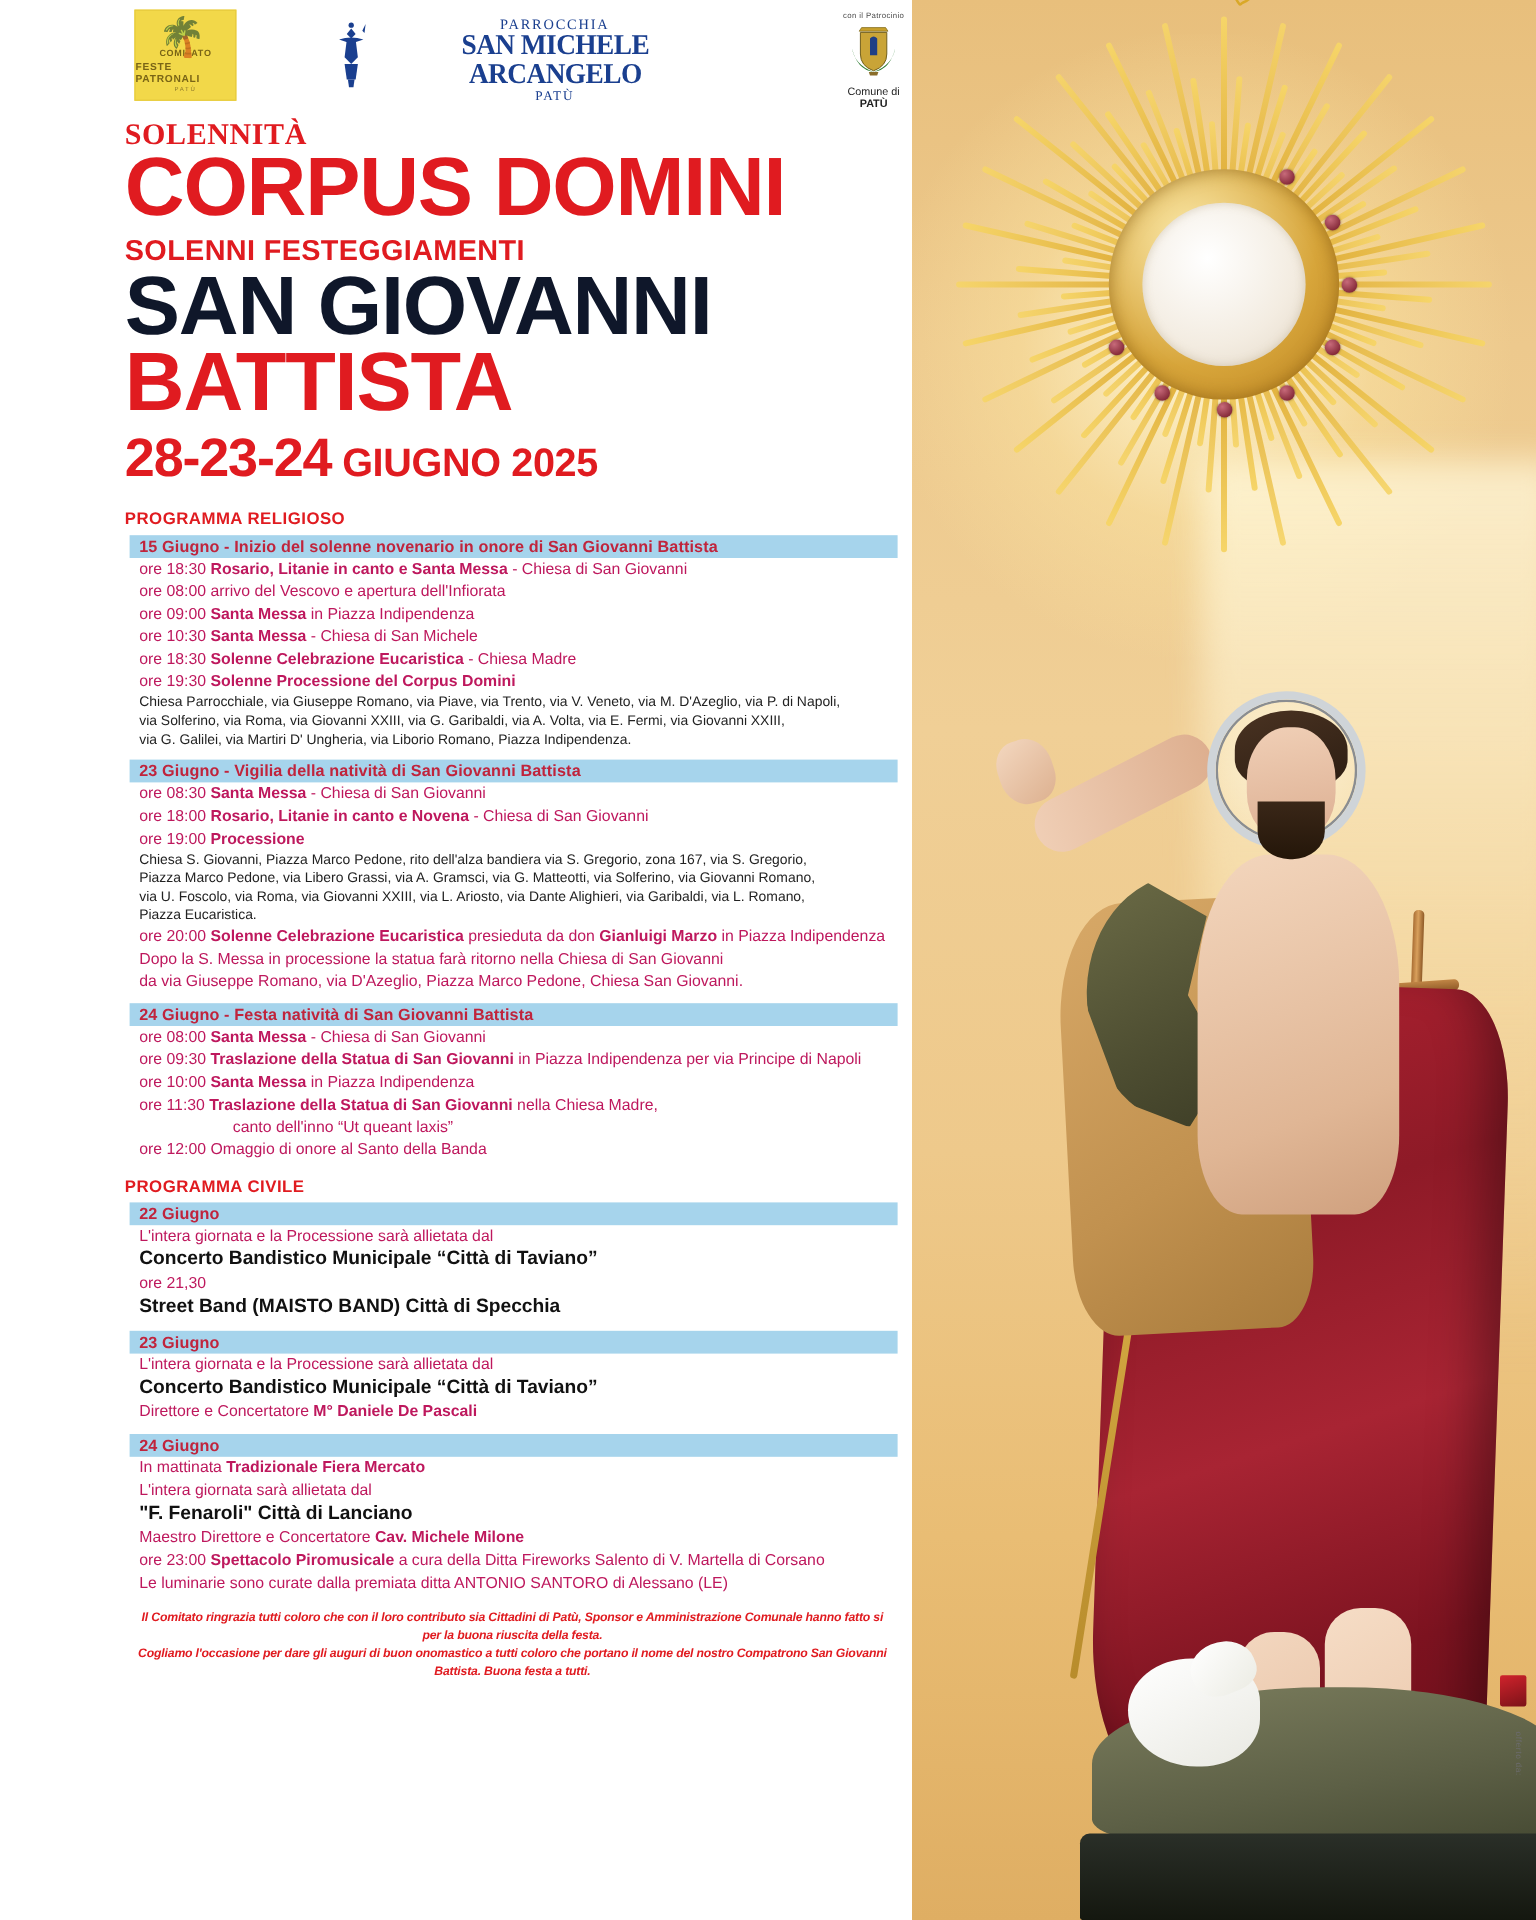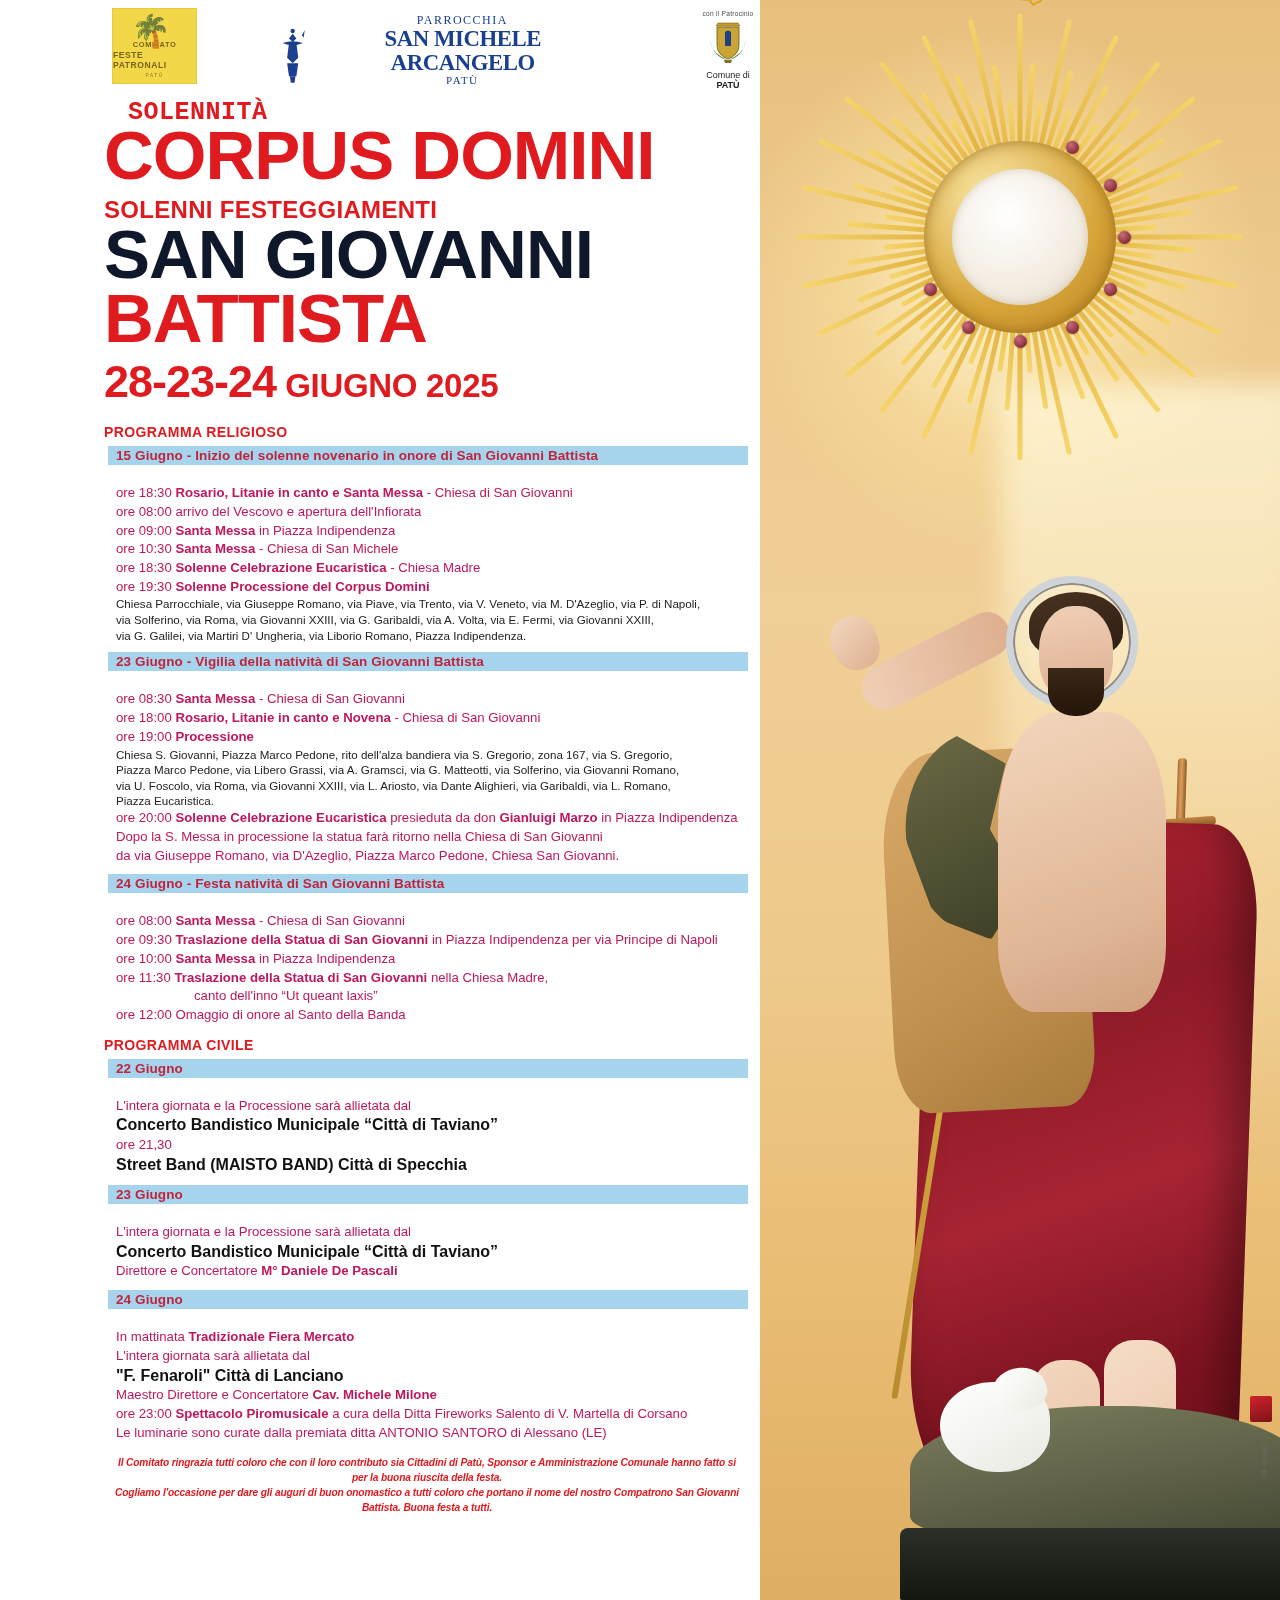--- a/index.html
+++ b/index.html
@@ -47,21 +47,21 @@
     width: 46px; height: 34px;
     color: #6d5b18;
     font-size: 32px; line-height: 34px;
   }
   .lc-l1 { font-size: 7.5px; letter-spacing: .6px; color: #7a6516; font-weight: 600; }
   .lc-l2 { font-size: 8.5px; letter-spacing: .6px; color: #7a6516; font-weight: 600; margin-top: 1px;}
   .lc-l3 { font-size: 5px; letter-spacing: 1.4px; color: #8e7a2a; margin-top: 2px; }
 
   .logo-parrocchia {
     margin-left: 80px;
-    display: flex; align-items: flex-end;
+    display: flex; align-items: flex-start;
     padding-top: 6px;
   }
   .lp-angel { width: 34px; height: 62px; margin-right: 6px; }
   .lp-text { color: #1a3f8f; text-align: center; line-height: 1; }
   .lp-1 { font-size: 12px; letter-spacing: 1.5px; font-family: "Liberation Serif", serif; }
   .lp-2 { font-size: 24px; font-weight: 700; letter-spacing: -0.5px; transform: scaleX(.95);
           font-family: "Liberation Serif", serif; }
   .lp-3 { font-size: 11px; letter-spacing: 1.5px; font-family: "Liberation Serif", serif; margin-top: 1px;}
 
   .logo-comune {
@@ -72,22 +72,21 @@
   .cm-top { font-size: 6.5px; color: #4a4a4a; letter-spacing: .3px; }
   .cm-shield { width: 44px; height: 46px; margin: 1px auto 0; position: relative; }
   .cm-bottom { font-size: 9px; color: #222; margin-top: 2px; }
   .cm-bottom b { font-weight: 700; }
 
   
   .titles { padding-left: 104px; margin-top: 2px; }
   .t-solennita {
     color: #e01b20; font-weight: 700; font-size: 25px;
     letter-spacing: .5px; line-height: 1.05;
-    font-family: Liberation Mono, monospace;
-    margin-left: 24px;
+    font-family: Liberation Serif, serif;
   }
   .t-corpus {
     color: #e01b20; font-weight: 700; font-size: 69px;
     line-height: .92; letter-spacing: -1px;
     transform: scaleX(1.0); transform-origin: left;
     margin-top: -2px;
   }
   .t-solenni {
     color: #e01b20; font-weight: 700; font-size: 24px;
     letter-spacing: .3px; margin-top: 8px;
@@ -113,21 +112,21 @@
   .prog-heading {
     color: #e01b20; font-weight: 700; font-size: 14px;
     letter-spacing: .4px; margin-bottom: 6px;
   }
   .prog-heading.civile { margin-top: 12px; }
 
   .day-band {
     background: #a6d4ec;
     color: #c0243c; font-weight: 700; font-size: 13.5px;
     padding: 2px 0 2px 8px;
-    margin-top: 9px; margin-bottom: 19px;
+    margin-top: 9px; margin-bottom: 0;
     margin-left: 4px;
     letter-spacing: .1px;
   }
   .day-band:first-child { margin-top: 0; }
 
   .line {
     font-size: 13.2px; color: #be185d; line-height: 1.42;
     padding-left: 8px; margin-left: 4px;
   }
   .line b { font-weight: 700; }

